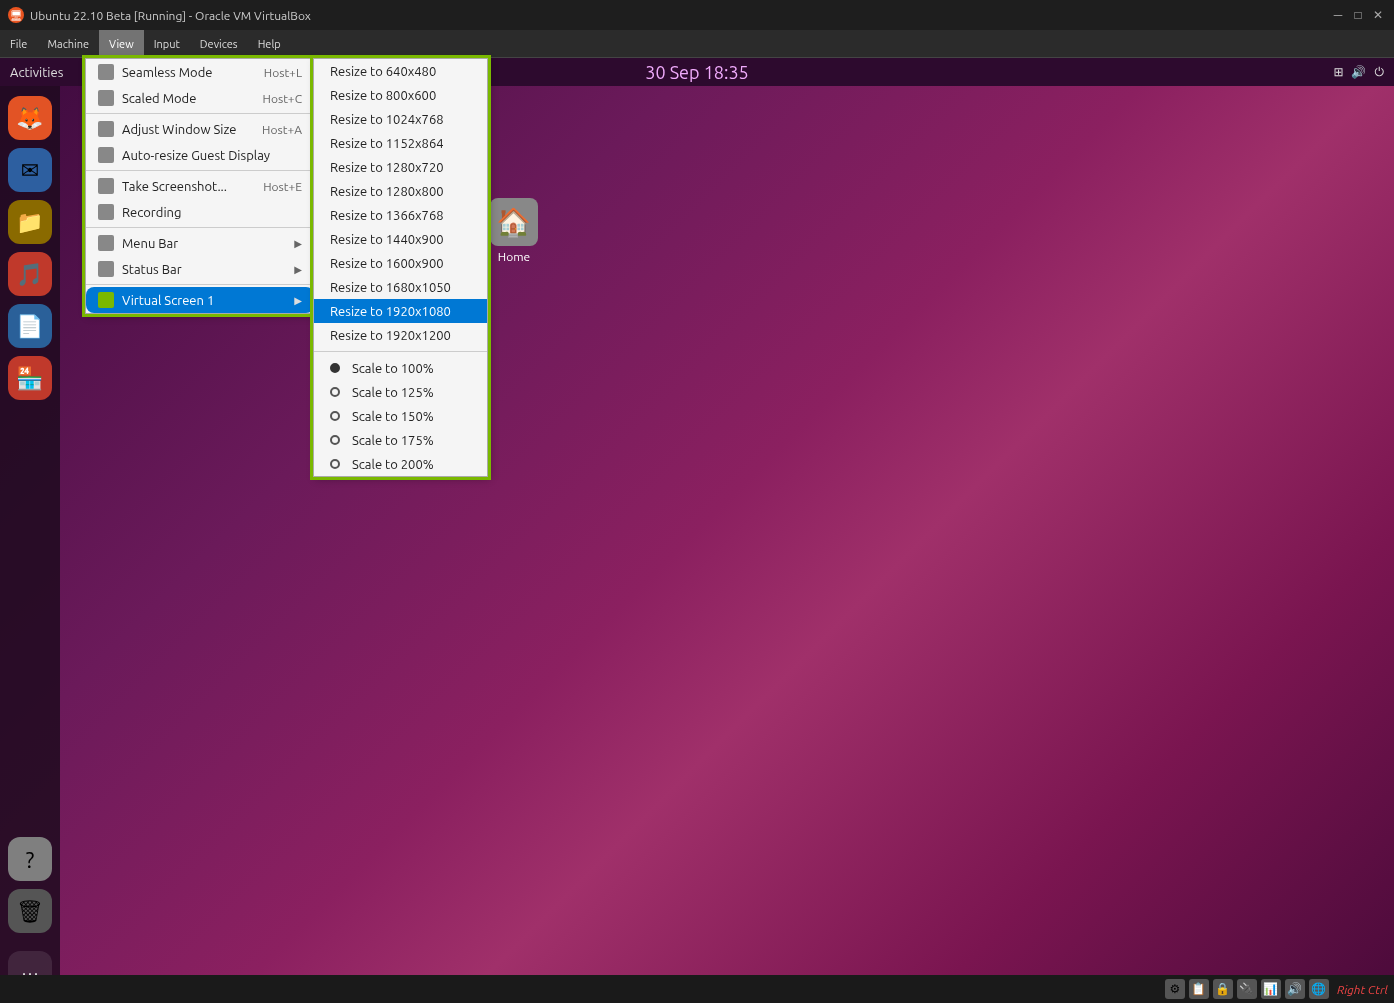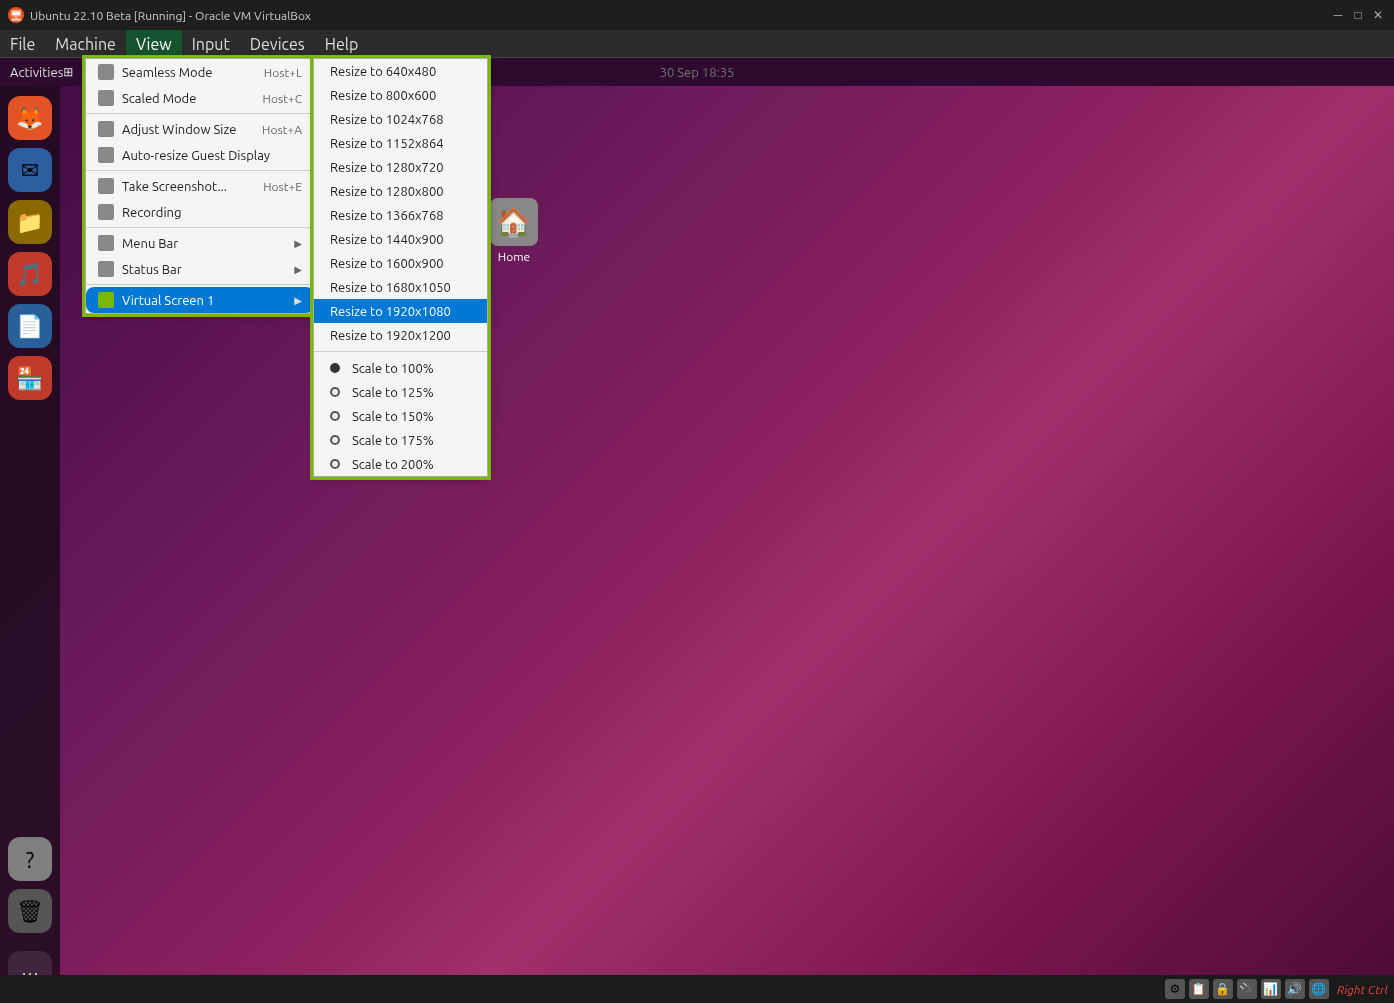--- a/index.html
+++ b/index.html
@@ -17,38 +17,38 @@
     .title-bar-controls { display: flex; gap: 4px; }
     .tb-btn { width: 16px; height: 16px; display: flex; align-items: center; justify-content: center; font-size: 12px; color: #aaa; cursor: pointer; }
 
     
     .menu-bar {
       position: absolute; top: 30px; left: 0; right: 0; height: 28px;
       background: #2b2b2b; display: flex; align-items: center;
       z-index: 100; border-bottom: 1px solid #444;
     }
     .menu-item {
-      padding: 4px 10px; color: #ddd; cursor: pointer; font-size: 16px; height: 100%; display: flex; align-items: center;
-    }
-    .menu-item:hover, .menu-item.active { background: #14532d; color: white; }
+      padding: 4px 10px; color: #ddd; cursor: pointer; font-size: 11px; height: 100%; display: flex; align-items: center;
+    }
+    .menu-item:hover, .menu-item.active { background: #737373; color: white; }
 
     
     .desktop {
       position: absolute; top: 58px; left: 0; right: 0; bottom: 0;
       background: linear-gradient(135deg, #3d0a3e 0%, #6b1a5a 30%, #8b2060 50%, #a0306a 60%, #7a1550 80%, #4a0a3a 100%);
     }
 
     
     .ubuntu-topbar {
       position: absolute; top: 0; left: 0; right: 0; height: 28px;
       background: #2d0a2e; display: flex; align-items: center;
-      justify-content: flex-start; padding: 0 10px;
+      justify-content: space-between; padding: 0 10px;
       color: #ddd; font-size: 13px; z-index: 5;
     }
-    .ubuntu-topbar-center { position: absolute; left: 50%; transform: translateX(-50%); font-size: 13px; color: #737373; }
+    .ubuntu-topbar-center { position: absolute; left: 50%; transform: translateX(-50%); font-size: 18px; color: #f0abfc; }
     .ubuntu-topbar-right { display: flex; align-items: center; gap: 8px; font-size: 12px; }
 
     
     .ubuntu-sidebar {
       position: absolute; top: 28px; left: 0; width: 60px; bottom: 0;
       background: rgba(30,10,30,0.85); display: flex; flex-direction: column;
       align-items: center; padding: 8px 0; gap: 4px; z-index: 5;
     }
     .sidebar-icon {
       width: 44px; height: 44px; border-radius: 12px;

